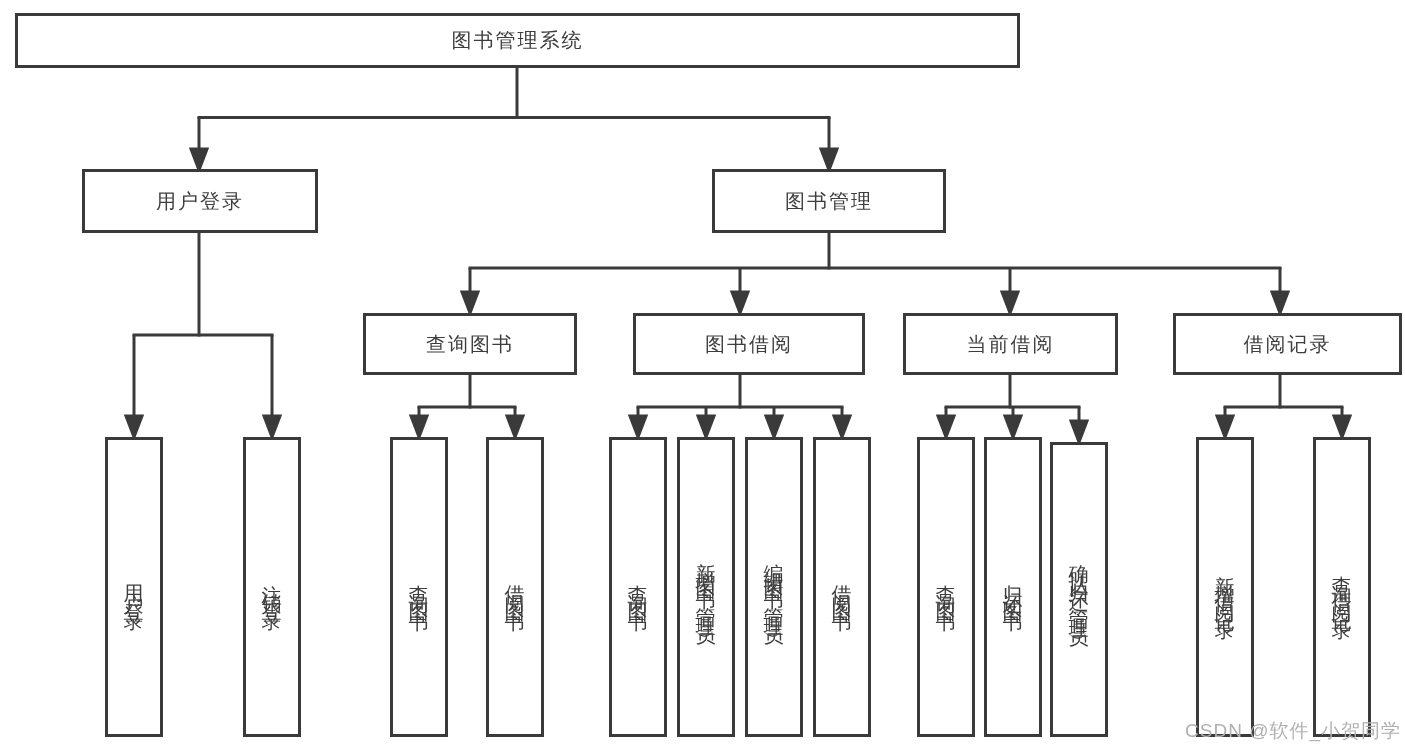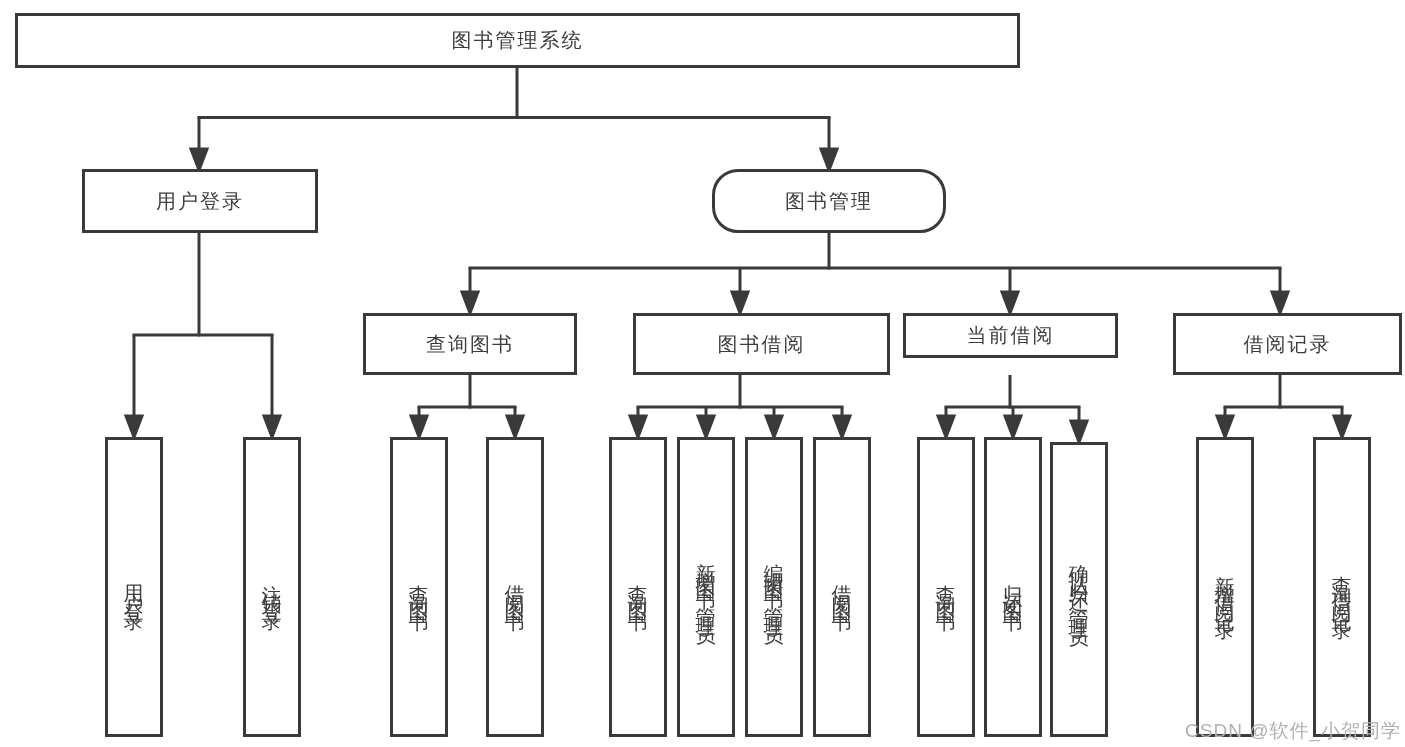--- a/index.html
+++ b/index.html
@@ -115,25 +115,25 @@
       <line x1="1225" y1="407" x2="1225" y2="419"></line>
       <polygon points="1225,437 1217,416 1233,416"></polygon>
       <line x1="1342" y1="407" x2="1342" y2="419"></line>
       <polygon points="1342,437 1334,416 1350,416"></polygon>
     </g>
   </svg>
 
   <div class="node h" style="left:15px; top:13px; width:1005px; height:55px;">图书管理系统</div>
 
   <div class="node h" style="left:82px; top:169px; width:236px; height:64px;">用户登录</div>
-  <div class="node h" style="left:712px; top:169px; width:234px; height:64px;border-radius:26px;">图书管理</div>
+  <div class="node h" style="left:712px; top:169px; width:234px; height:64px;">图书管理</div>
 
   <div class="node h" style="left:363px; top:313px; width:214px; height:62px;">查询图书</div>
-  <div class="node h" style="left:633px; top:313px; width:257px; height:62px;">图书借阅</div>
-  <div class="node h" style="left:903px; top:313px; width:215px; height:45px;">当前借阅</div>
+  <div class="node h" style="left:633px; top:313px; width:232px; height:62px;">图书借阅</div>
+  <div class="node h" style="left:903px; top:313px; width:215px; height:62px;">当前借阅</div>
   <div class="node h" style="left:1173px; top:313px; width:229px; height:62px;">借阅记录</div>
 
   <div class="node v" style="left:105px; top:437px; width:58px; height:300px;">用户登录</div>
   <div class="node v" style="left:243px; top:437px; width:58px; height:300px;">注销登录</div>
 
   <div class="node v" style="left:390px; top:437px; width:58px; height:300px;">查询图书</div>
   <div class="node v" style="left:486px; top:437px; width:58px; height:300px;">借阅图书</div>
 
   <div class="node v" style="left:609px; top:437px; width:58px; height:300px;">查询图书</div>
   <div class="node v" style="left:677px; top:437px; width:58px; height:300px;">新增图书（管理员）</div>

